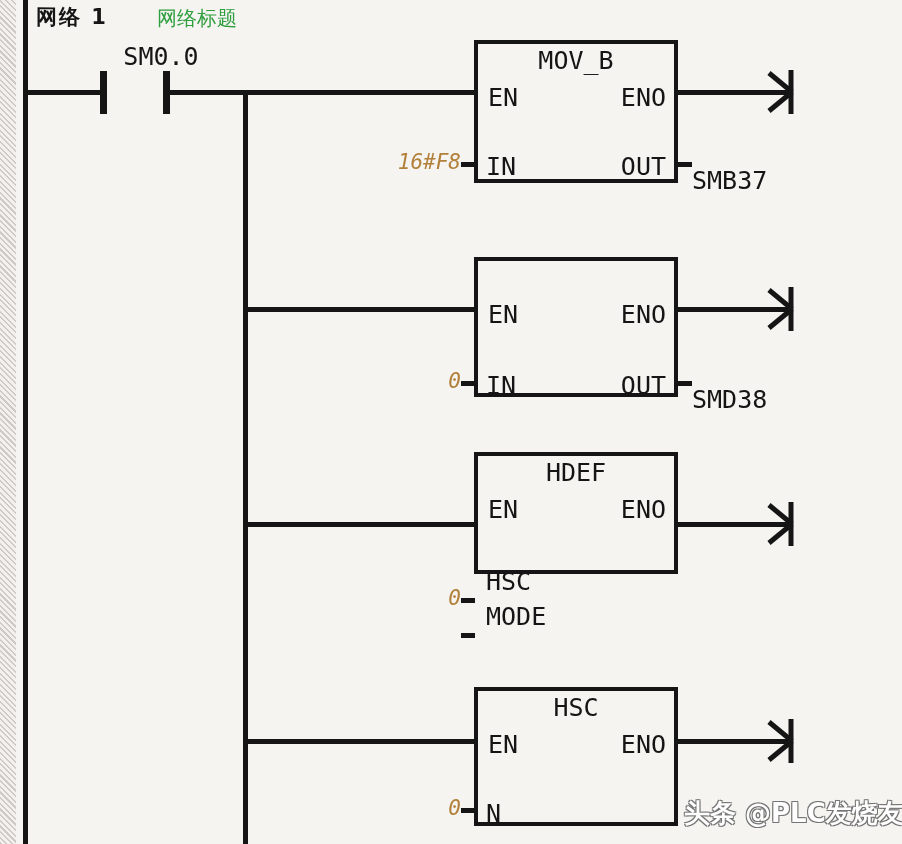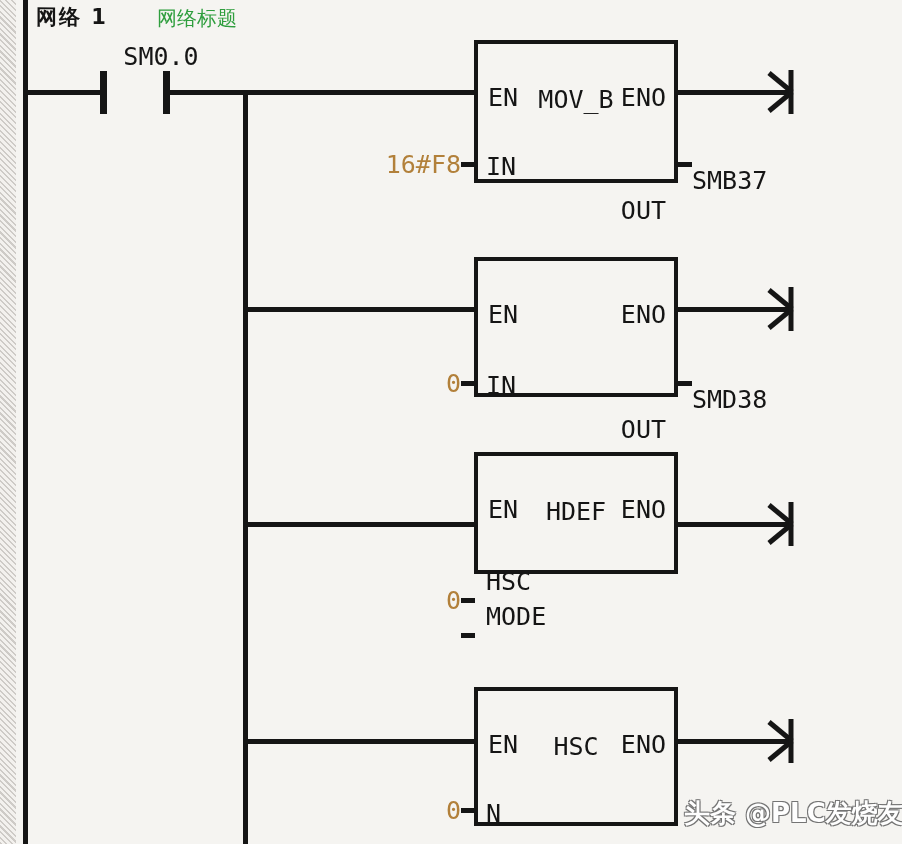--- a/index.html
+++ b/index.html
@@ -73,33 +73,33 @@
     border: 4px solid var(--line);
     background: transparent;
   }
   .fb-title {
     position: absolute;
     top: 2px; left: 0;
     width: 100%;
     text-align: center;
     font-size: 25px;
     white-space: nowrap;
-    margin-top: 39px;
   }
   .fb-en  { position: absolute; left: 10px;  top: 39px; font-size: 25px; text-align: center; }
   .fb-eno { position: absolute; right: 8px;  top: 39px; font-size: 25px; }
   .fb-pin { position: absolute; left: 8px; font-size: 25px; white-space: nowrap; }
-  .fb-pin-out { position: absolute; right: 8px; font-size: 25px; white-space: nowrap; margin-top: 44px; }
+  .fb-pin-out { position: absolute; right: 8px; font-size: 25px; white-space: nowrap; }
   .value {
     position: absolute;
     left: 355px; width: 106px;
     text-align: right;
-    font-size: 25px;
+    font-size: 21px;
     color: var(--value-orange);
     white-space: nowrap;
+    font-style: italic;
   }
   .operand {
     position: absolute;
     left: 692px;
     font-size: 25px;
     white-space: nowrap;
     margin-top: 16px;
   }
   .stub { position: absolute; width: 14px; height: 5px; background: var(--line); }
   .stub-out { position: absolute; left: 678px; width: 14px; height: 5px; background: var(--line); }

